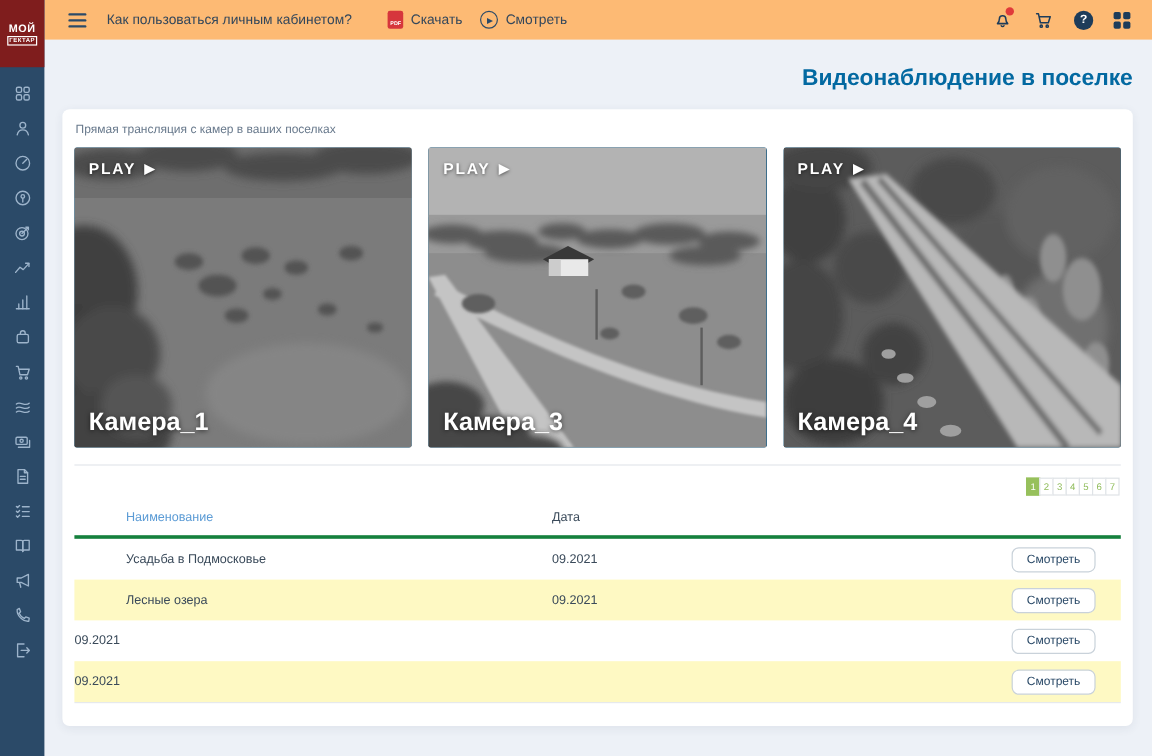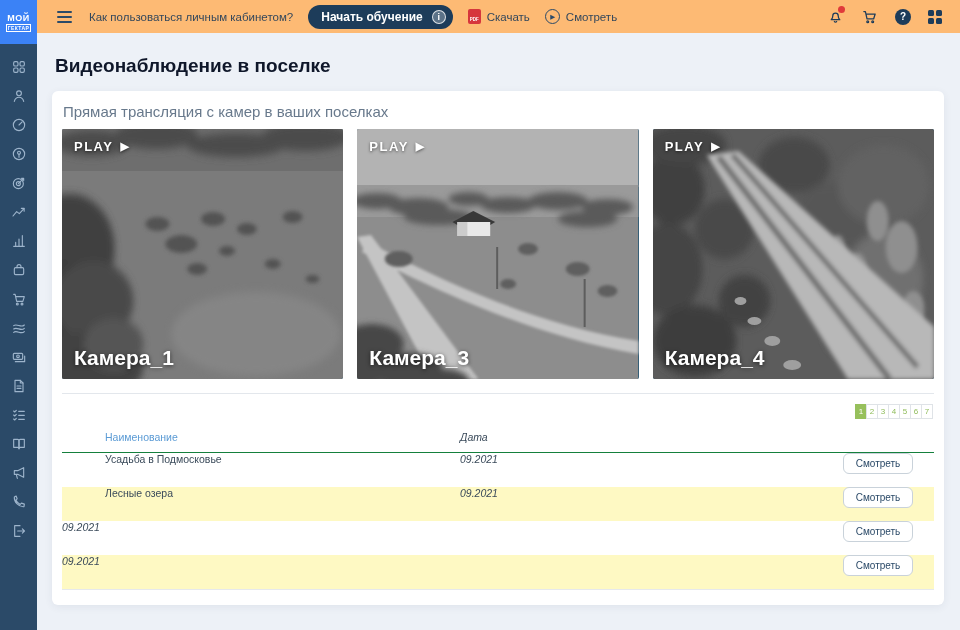--- a/index.html
+++ b/index.html
@@ -6,21 +6,21 @@
   html,body { width:960px; height:630px; }
   body {
     font-family: "Liberation Sans", sans-serif;
     background:#edf1f7;
     position:relative;
     overflow:hidden;
     color:#33475b;
   }
   
   .sidebar { position:absolute; left:0; top:0; width:37px; height:630px; background:#2b4a68; z-index:10; }
-  .logo { width:37px; height:44px; background:#3b82f6; display:flex; flex-direction:column; align-items:center; justify-content:center; color:#fff; }
+  .logo { width:37px; height:56px; background:#7f1d1d; display:flex; flex-direction:column; align-items:center; justify-content:center; color:#fff; }
   .logo .l1 { font-size:9px; font-weight:bold; letter-spacing:.5px; line-height:10px;}
   .logo .l2 { font-size:5px; font-weight:bold; border:1px solid #fff; padding:0 1px; margin-top:1px; letter-spacing:.4px;}
   .side-icons { padding-top:10px; }
   .s-icon { width:37px; height:29px; display:flex; align-items:center; justify-content:center; cursor:pointer; }
   .s-icon svg { width:16px; height:16px; stroke:#9db4cb; fill:none; stroke-width:1.7; stroke-linecap:round; stroke-linejoin:round; }
   
   .topbar { position:absolute; left:37px; top:0; right:0; height:33px; background:#fdba74; display:flex; align-items:center; padding:0 18px 0 20px; }
   .hamburger { display:flex; flex-direction:column; gap:3px; cursor:pointer; margin-right:17px; }
   .hamburger i { display:block; width:15px; height:2px; background:#2b4a68; border-radius:1px; }
   .help-link { font-size:11.5px; color:#33475b; margin-right:15px; cursor:pointer; }
@@ -31,39 +31,39 @@
   .play-circ { width:15px; height:15px; border-radius:50%; border:1.5px solid #2b4a68; color:#2b4a68; font-size:6.5px; display:flex; align-items:center; justify-content:center; padding-left:1px;}
   .tb-right { margin-left:auto; display:flex; align-items:center; gap:17px; }
   .tb-ic { position:relative; cursor:pointer; display:flex; }
   .tb-ic svg { width:17px; height:17px; stroke:#1d3c5a; fill:none; stroke-width:1.8; stroke-linecap:round; stroke-linejoin:round;}
   .red-dot { position:absolute; top:-2px; right:-1px; width:7px; height:7px; border-radius:50%; background:#e03a3a; }
   .help-circ { width:16px; height:16px; border-radius:50%; background:#1d3c5a; color:#fff; font-size:10px; font-weight:bold; display:flex; align-items:center; justify-content:center; cursor:pointer;}
   .apps-sq { display:grid; grid-template-columns:6px 6px; grid-gap:2px; cursor:pointer;}
   .apps-sq i { width:6px; height:6px; background:#1d3c5a; border-radius:1.5px; display:block;}
   
   .main { position:absolute; left:37px; top:33px; right:0; bottom:0; padding:22px 16px 0 15px; }
-  .page-title { font-size:19px; font-weight:bold; color:#0f172a; margin:0 0 14px 3px; }
+  .page-title { font-size:19px; font-weight:bold; color:#0369a1; margin:0 0 14px 3px;text-align:right; }
   .card { background:#fff; border-radius:6px; box-shadow:0 2px 8px rgba(40,60,90,.07); padding:10px 10px 0; height:514px; }
-  .card-subtitle { font-size:15px; color:#68798c; margin:2px 0 9px 1px; }
+  .card-subtitle { font-size:10px; color:#68798c; margin:2px 0 9px 1px; }
   .cams { display:flex; gap:14px; height:250px; }
   .cam { flex:1; position:relative; overflow:hidden; border-radius:2px; background:#0c4a6e; cursor:pointer; }
   .cam svg.scene { width:100%; height:100%; display:block; }
   .cam .play { position:absolute; top:10px; left:12px; color:#fff; font-size:13px; font-weight:bold; letter-spacing:1.5px; text-shadow:0 1px 3px rgba(0,0,0,.55); display:flex; align-items:center; gap:7px;}
   .cam .play .tri { font-size:11px; letter-spacing:0;}
   .cam .label { position:absolute; bottom:9px; left:12px; color:#fff; font-size:21px; font-weight:bold; text-shadow:0 1px 4px rgba(0,0,0,.6); }
   .divider { height:1px; background:#e3e7ec; margin-top:14px; }
   .pag-row { display:flex; justify-content:flex-end; margin:10px 1px 8px 0; }
   .pag { display:flex; }
   .pag-cell { min-width:12px; height:15px; border:1px solid #dfe3e7; margin-left:-1px; background:#fff; color:#8fbc5a; font-size:8px; display:flex; align-items:center; justify-content:center; cursor:pointer; padding:0 2px;}
   .pag-cell.active { background:#97c05c; border-color:#97c05c; color:#fff; }
-  .thead { display:flex; align-items:center; padding:4px 0 9px; border-bottom:1px solid #15803d; font-size:10.5px; }
+  .thead { display:flex; align-items:center; padding:4px 0 9px; border-bottom:3px solid #15803d; font-size:10.5px; }
   .col-name { width:398px; padding-left:43px; }
   .thead .col-name { color:#5b9bd5; cursor:pointer; }
-  .col-date { flex:1; color:#3a4a5a;font-style:italic; }
-  .t-row { display:flex; align-items:flex-start; height:34px; font-size:10.5px; color:#3a4a5a; }
+  .col-date { flex:1; color:#3a4a5a; }
+  .t-row { display:flex; align-items:center; height:34px; font-size:10.5px; color:#3a4a5a; }
   .t-row.stripe { background:#fef9c3; }
   .t-row .action { padding-right:21px; }
   .watch-btn { background:#fff; border:1px solid #c9d2da; border-radius:6px; height:21px; width:70px; font-size:10px; color:#2b4a68; cursor:pointer; font-family:inherit; }
   .bottom-divider { height:1px; background:#e6e9ec; }
 </style>
 </head>
 <body>
 
 <div class="sidebar">
   <div class="logo">
@@ -185,24 +185,20 @@
   </div>
 </div>
 
 <div class="topbar">
   <div class="hamburger">
       <i></i>
       <i></i>
       <i></i>
     </div>
   <span class="help-link">Как пользоваться личным кабинетом?</span>
-  <button class="training-btn">
-    <span>Начать обучение</span>
-    <span class="info-bubble">i</span>
-  </button>
   <div class="tb-item">
     <span class="pdf-ic">PDF</span>
     <span>Скачать</span>
   </div>
   <div class="tb-item">
     <span class="play-circ">▶</span>
     <span>Смотреть</span>
   </div>
   <div class="tb-right">
     <span class="tb-ic">

